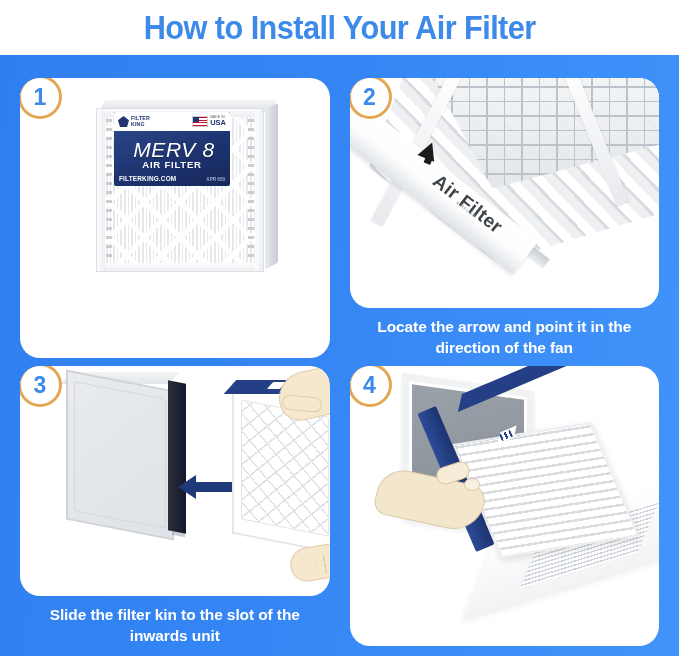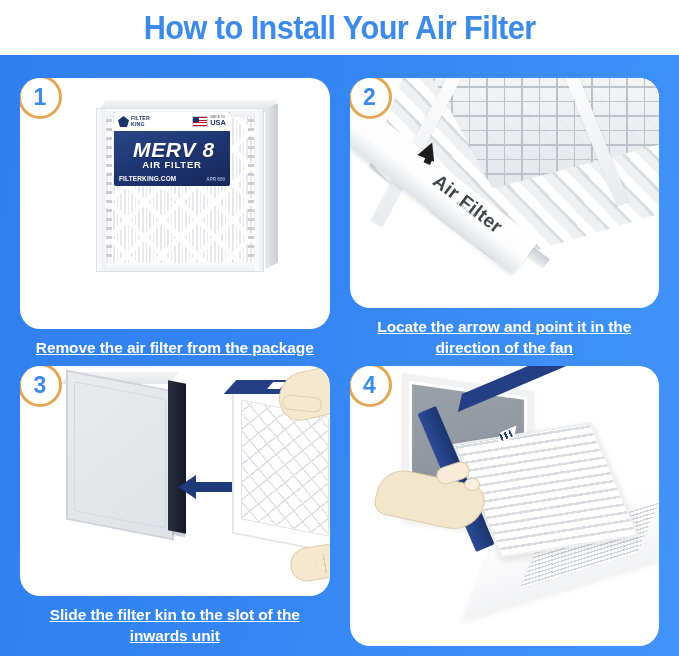--- a/index.html
+++ b/index.html
@@ -90,21 +90,20 @@
   }
 
   .caption {
     color: #ffffff;
     font-size: 15.5px;
     font-weight: bold;
     text-align: center;
     line-height: 1.32;
     padding: 9px 14px 0 14px;
     letter-spacing: -0.1px;
-    text-decoration: underline;
   }
 
   .art {
     position: absolute;
     inset: 0;
   }
 
   
   .f1-wrap {
     position: absolute;
@@ -205,21 +204,21 @@
     content: ""; position: absolute; left: 0; top: 0;
     width: 6px; height: 4.6px; background: #1e3572;
   }
   .usa-txt { line-height: 1; }
   .usa-made { font-size: 3.2px; color: #555; display: block; letter-spacing: .2px; }
   .usa-name { font-size: 7.5px; font-weight: bold; color: #1e3572; display: block; }
 
   .f1-merv {
     position: absolute; left: 4px; right: 0; top: 26px;
     text-align: center;
-    font-size: 21px; font-weight: bold;
+    font-size: 21px; font-weight: normal;
     font-style: italic;
     letter-spacing: .6px;
     text-shadow: 0 1px 1px rgba(0,0,0,.35);
   }
   .f1-af {
     position: absolute; left: 0; right: 0; top: 47px;
     text-align: center;
     font-size: 9.5px; font-weight: bold; letter-spacing: .8px;
   }
   .f1-lbl-bottom {
@@ -604,21 +603,20 @@
               <div class="f1-merv">MERV 8</div>
               <div class="f1-af">AIR FILTER</div>
               <div class="f1-lbl-bottom">
                 <span class="f1-site">FILTERKING.COM</span>
                 <span class="f1-apr">APR 650</span>
               </div>
             </div>
           </div>
         </div>
       </div>
-      <div class="caption">Remove the air filter from the package</div>
     </div>
 
     <div class="step">
       <div class="card">
         <div class="badge">2</div>
 
         <div class="art">
           <div class="f2-body"></div>
           <div class="f2-cells"></div>
           <div class="f2-brace1"></div>

